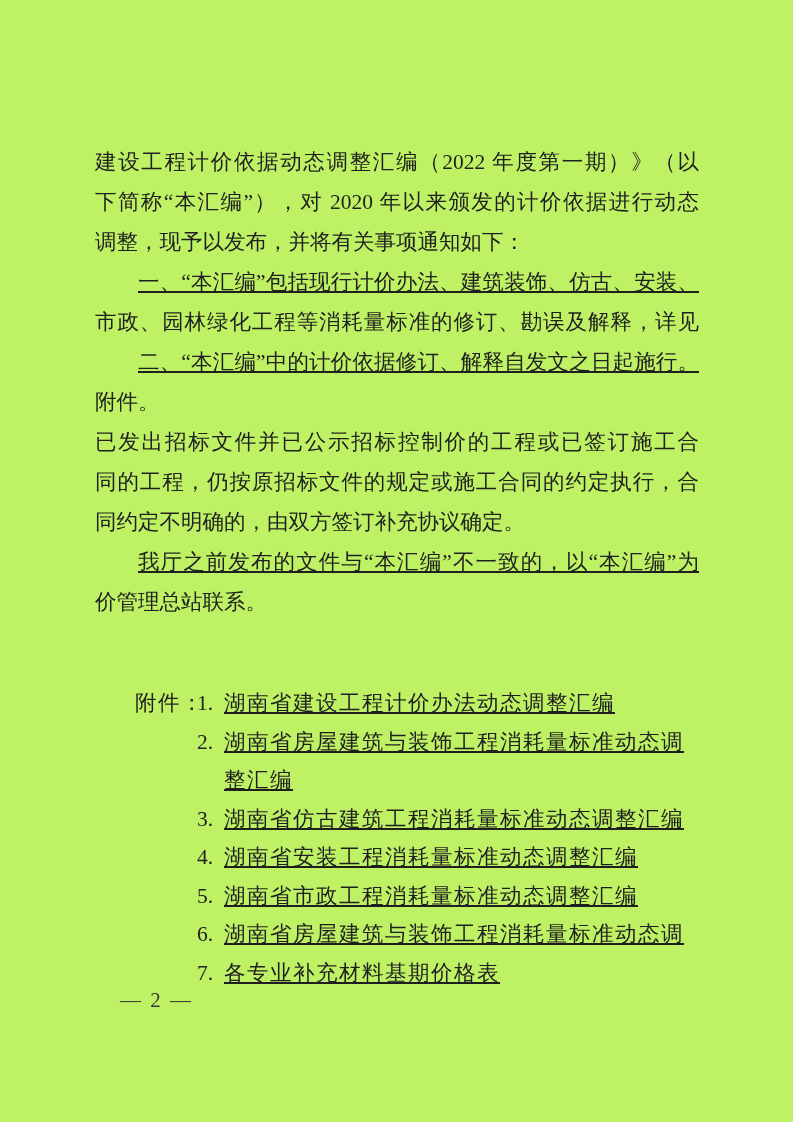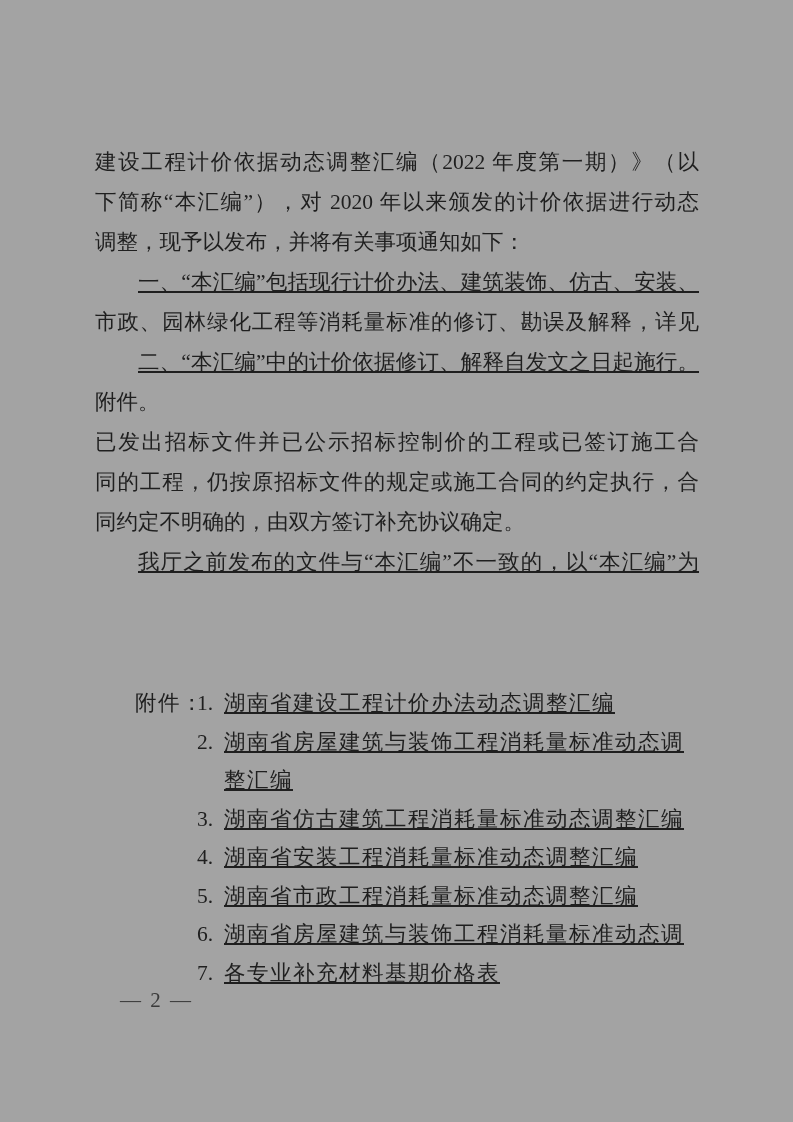--- a/index.html
+++ b/index.html
@@ -4,21 +4,21 @@
 <style>
   html, body {
     margin: 0;
     padding: 0;
     background: #ffffff;
   }
   .page {
     position: relative;
     width: 793px;
     height: 1122px;
-    background: #a3a3a3;
+    background: #bef264;
     overflow: hidden;
     font-family: "Liberation Serif", "DejaVu Serif", serif;
     color: #1f1f1f;
   }
   .body-text {
     position: absolute;
     left: 95px;
     top: 142px;
     width: 604px;
     font-size: 21.5px;
@@ -85,20 +85,21 @@
       <div class="line fill">下简称“本汇编”），对 2020 年以来颁发的计价依据进行动态</div>
       <div class="line">调整，现予以发布，并将有关事项通知如下：</div>
       <div class="line fill indent">一、“本汇编”包括现行计价办法、建筑装饰、仿古、安装、</div>
       <div class="line fill">市政、园林绿化工程等消耗量标准的修订、勘误及解释，详见</div>
       <div class="line fill indent">二、“本汇编”中的计价依据修订、解释自发文之日起施行。</div>
       <div class="line">附件。</div>
       <div class="line fill">已发出招标文件并已公示招标控制价的工程或已签订施工合</div>
       <div class="line fill">同的工程，仍按原招标文件的规定或施工合同的约定执行，合</div>
       <div class="line">同约定不明确的，由双方签订补充协议确定。</div>
       <div class="line fill indent">我厅之前发布的文件与“本汇编”不一致的，以“本汇编”为</div>
+      <div class="line">价管理总站联系。</div>
     </div>
 
   <div class="attach">
     <span class="attach-label">附件：</span>
     <div class="attach-list">
         <div class="attach-item">
           <span class="attach-num">1.</span>
           <div class="attach-lines">
             <div class="line">湖南省建设工程计价办法动态调整汇编</div>
           </div>

